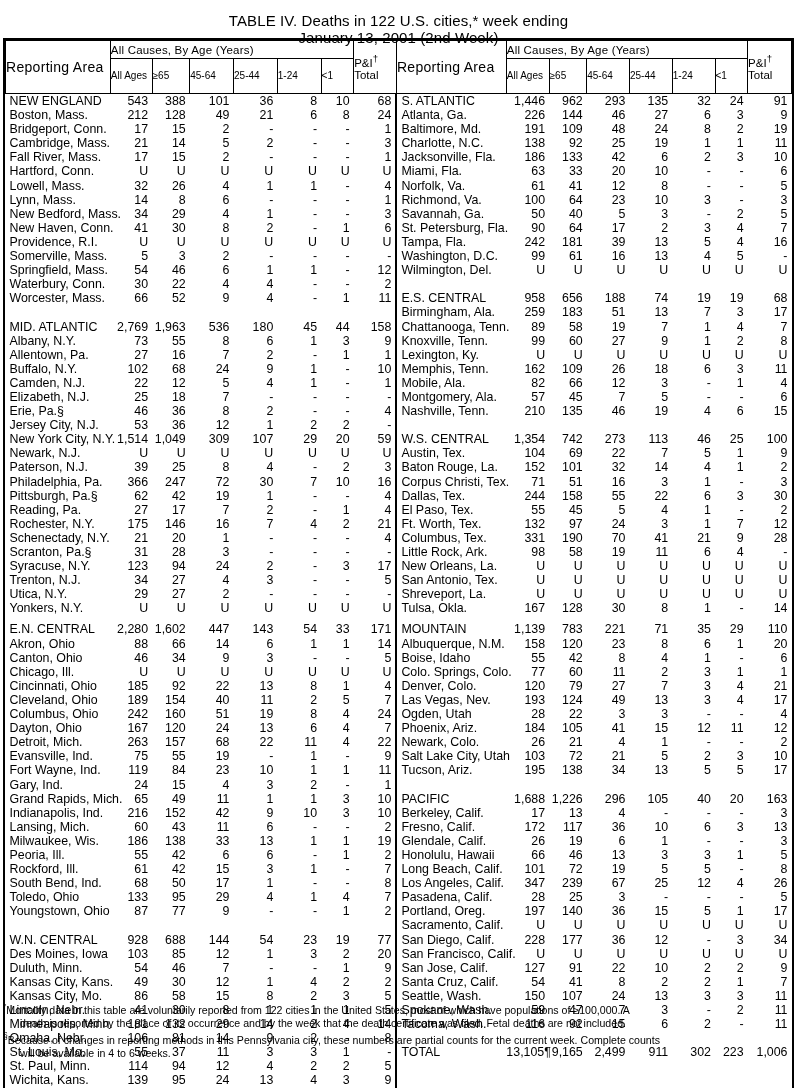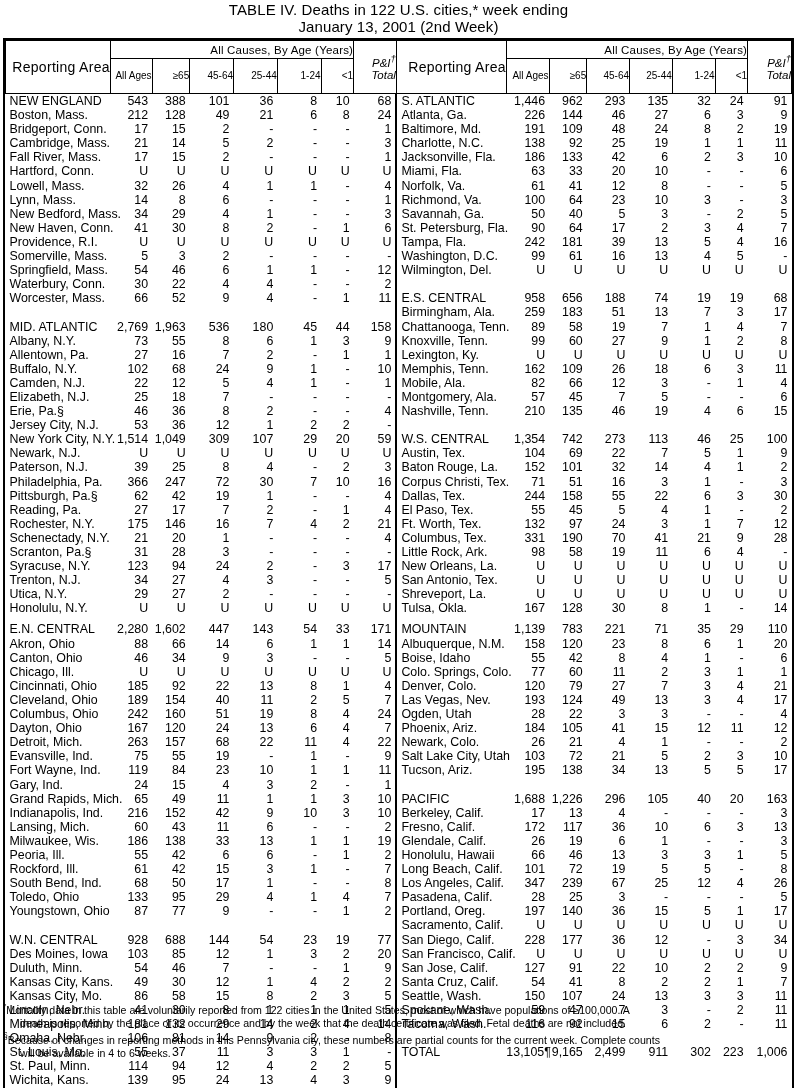--- a/index.html
+++ b/index.html
@@ -14,21 +14,21 @@
     color: #000000;
     overflow: hidden;
     position: relative;
   }
 
   
   #title-block {
     text-align: center;
     font-size: 15px;
     line-height: 17px;
-    padding-top: 1px;
+    padding-top: 12px;
     letter-spacing: 0.1px;
   }
   #title-block .tline { display: block; white-space: nowrap; }
 
   
   #table-frame {
     position: absolute;
     left: 3px;
     top: 38px;
     width: 791px;
@@ -43,42 +43,41 @@
     border-collapse: collapse;
     width: 100%;
     table-layout: fixed;
   }
 
   
   thead td, thead th {
     border: 1px solid #000;
     font-weight: normal;
     font-size: 11.5px;
-    text-align: right;
+    text-align: left;
     vertical-align: middle;
     padding: 0;
     line-height: 12px;
   }
   thead .hdr-area {
     font-size: 14px;
     letter-spacing: 0.3px;
   }
   thead .hdr-span {
     font-size: 11.5px;
     height: 17px;
     letter-spacing: 0.2px;
   }
   thead .hdr-sub {
     height: 34px;
     font-size: 10px;
   }
   thead .hdr-pi {
     font-size: 11.5px;
     line-height: 13px;
-    font-style: italic;
   }
 
   
   tbody td {
     border: none;
     padding: 0;
     font-size: 12.4px;
     line-height: 14.1px;
     height: 14.1px;
     white-space: nowrap;
@@ -791,21 +790,21 @@
           <td class="area">Shreveport, La.</td>
           <td class="num">U</td>
           <td class="num">U</td>
           <td class="num">U</td>
           <td class="num">U</td>
           <td class="num">U</td>
           <td class="num">U</td>
           <td class="num">U</td>
         </tr>
         <tr>
-          <td class="area">Honolulu, N.Y.</td>
+          <td class="area">Yonkers, N.Y.</td>
           <td class="num">U</td>
           <td class="num">U</td>
           <td class="num">U</td>
           <td class="num">U</td>
           <td class="num">U</td>
           <td class="num">U</td>
           <td class="num vdiv-left">U</td>
           <td class="area">Tulsa, Okla.</td>
           <td class="num">167</td>
           <td class="num">128</td>

